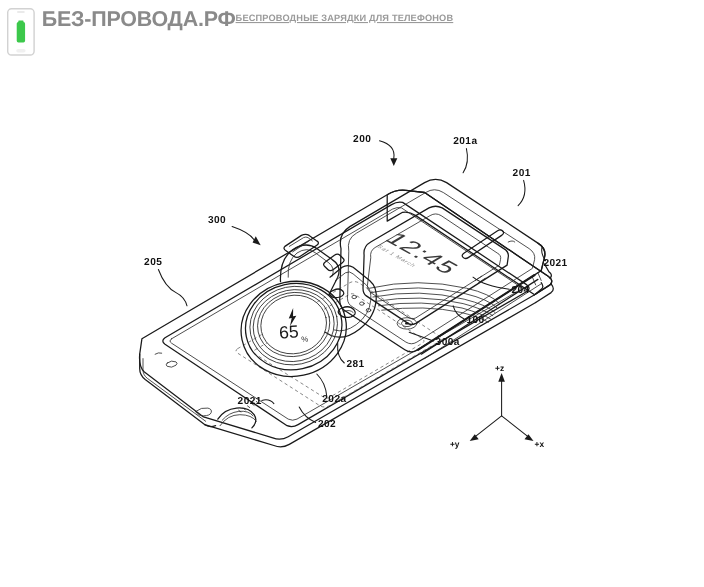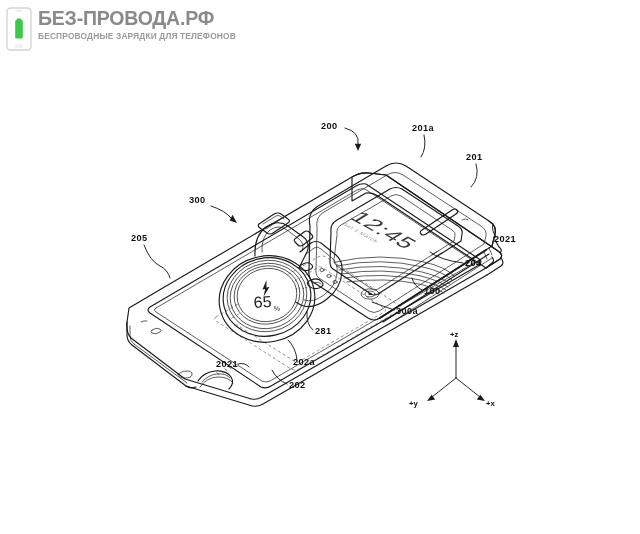--- a/index.html
+++ b/index.html
@@ -29,40 +29,41 @@
   }
   #logo-mark {
     width: 26px;
     height: 44px;
     flex: 0 0 auto;
     margin-right: 6px;
     margin-top: 1px;
   }
   #brand-text {
     display: flex;
-    flex-direction: column;
+    flex-direction: row;
     justify-content: flex-start;
     padding-top: 2px;
   }
   #brand-title {
     font-size: 19.5px;
     font-weight: bold;
     color: #8a8a8a;
     letter-spacing: -0.2px;
     line-height: 20px;
     white-space: nowrap;
   }
   #brand-subtitle {
     font-size: 8.4px;
     font-weight: bold;
     color: #9a9a9a;
     letter-spacing: 0.15px;
     line-height: 11px;
     margin-top: 3px;
     white-space: nowrap;
+    text-decoration: underline;
   }
 
   
   #drawing {
     position: absolute;
     left: 0;
     top: 56px;
     width: 640px;
     height: 478px;
   }

